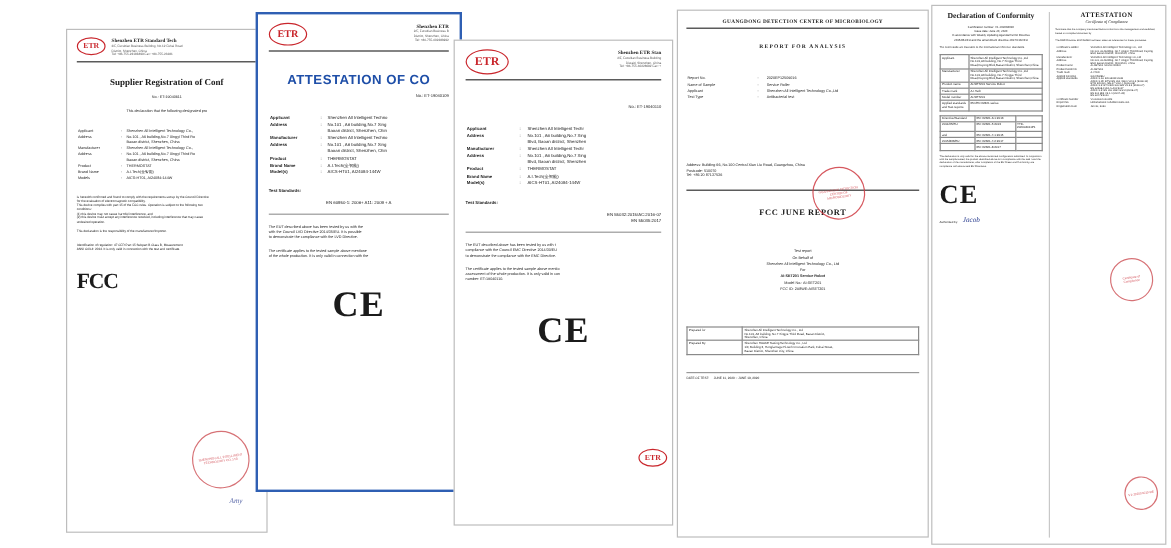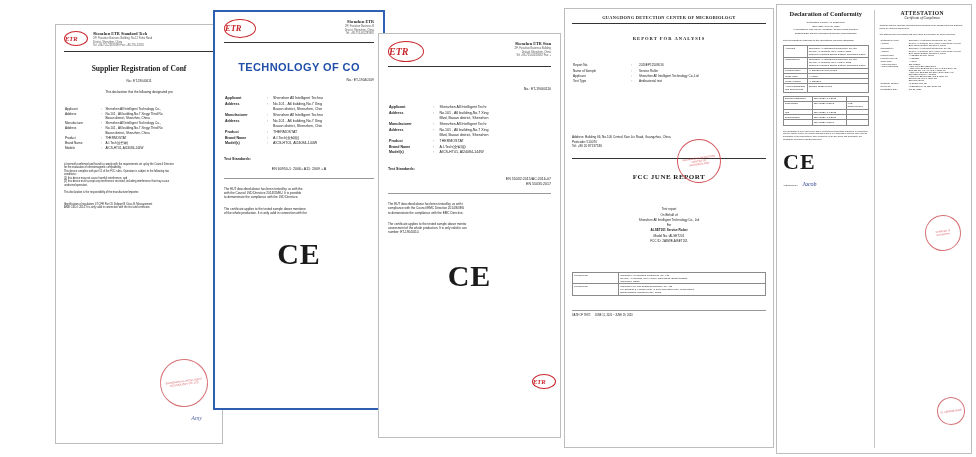--- a/index.html
+++ b/index.html
@@ -12,21 +12,21 @@
   .t35{font-size:3.6px;line-height:1.4;}
   .t4{font-size:4.2px;line-height:1.45;}
   .center{text-align:center;}
   .bold{font-weight:bold;}
   .serif{font-family:"Liberation Serif",serif;}
   .gray{color:#555;}
   .hr{border-top:1px solid #333;}
   .hrthin{border-top:1px solid #999;}
 
   
-  .etr{display:inline-block;border:1.6px solid #c9262c;border-radius:50%;color:#c9262c;font-weight:bold;font-family:"Liberation Serif",serif;font-style:italic;}
+  .etr{display:inline-block;border:1.6px solid #c9262c;border-radius:50%;color:#c9262c;font-weight:bold;text-align:center;font-family:"Liberation Serif",serif;}
   .etr.small{width:22px;height:13px;line-height:13px;font-size:6.5px;}
   .etr.mid{width:30px;height:17px;line-height:17px;font-size:8.5px;}
   .etr.big{width:34px;height:19px;line-height:19px;font-size:10px;}
 
   
   .ce{font-family:"Liberation Serif",serif;font-weight:bold;letter-spacing:1px;}
   .fcc{font-family:"Liberation Serif",serif;font-weight:bold;}
 
   
   .stamp{position:absolute;border:1.4px solid #d05a5f;border-radius:50%;color:#cc3b44;display:flex;align-items:center;justify-content:center;text-align:center;font-size:2.6px;transform:rotate(-8deg);opacity:.85;}
@@ -105,40 +105,41 @@
     <div>This device complies with part 15 of the FCC rules. Operation is subject to the following two</div>
     <div>conditions:</div>
     <div>(1) this device may not cause harmful interference, and</div>
     <div>(2) this device must accept any interference received, including interference that may cause</div>
     <div>undesired operation.</div>
     <div style="margin-top:4px">This declaration is the responsibility of the manufacturer/importer.</div>
     <div style="margin-top:8px">Identification of regulation: 47 CFR Part 15 Subpart B Class B, Measurement</div>
     <div>ANSI C63.4: 2014. It is only valid in connection with the test and certificate.</div>
   </div>
 
+  <div class="fcc" style="font-size:18px;margin-top:14px;letter-spacing:-1px;">FCC</div>
 
   <div class="stamp" style="right:14px;bottom:36px;width:46px;height:46px;">
     <span style="width:40px;display:block;">SHENZHEN ALL INTELLIGENT TECHNOLOGY CO.,LTD</span>
   </div>
   <div class="sig" style="right:20px;bottom:22px;font-size:6px;">Amy</div>
 </div>
 
 <div class="sheet blueborder" style="left:213px;top:10px;width:172px;height:400px;padding:7px 9px;box-sizing:border-box;">
   <div style="display:flex;align-items:flex-start;gap:6px;">
     <span class="etr mid">ETR</span>
     <div style="flex:1;text-align:right;">
       <div class="t4 bold serif">Shenzhen ETR</div>
       <div class="tiny gray">2/F, Fuxuitian Business B</div>
       <div class="tiny gray">District, Shenzhen, China</div>
       <div class="tiny gray">Tel: +86-755-602283992</div>
     </div>
   </div>
   <div class="hr" style="margin:4px 0 18px 0;"></div>
 
-  <div class="center bold" style="font-size:11px;color:#1f4fa8;letter-spacing:.4px;">TECHNOLOGY OF CO</div>
+  <div class="center bold" style="font-size:11px;color:#1f4fa8;letter-spacing:.4px;">ATTESTATION OF CO</div>
   <div style="text-align:right;font-size:3.4px;margin-top:5px;">No.: ET-19040109</div>
 
   <table class="kv t35" style="margin-top:14px;">
     <tbody>
         <tr>
           <td class="bold" style="width:28%">Applicant</td>
           <td style="width:4%">:</td>
           <td>Shenzhen All Intelligent Techno</td>
         </tr>
     <tr>

